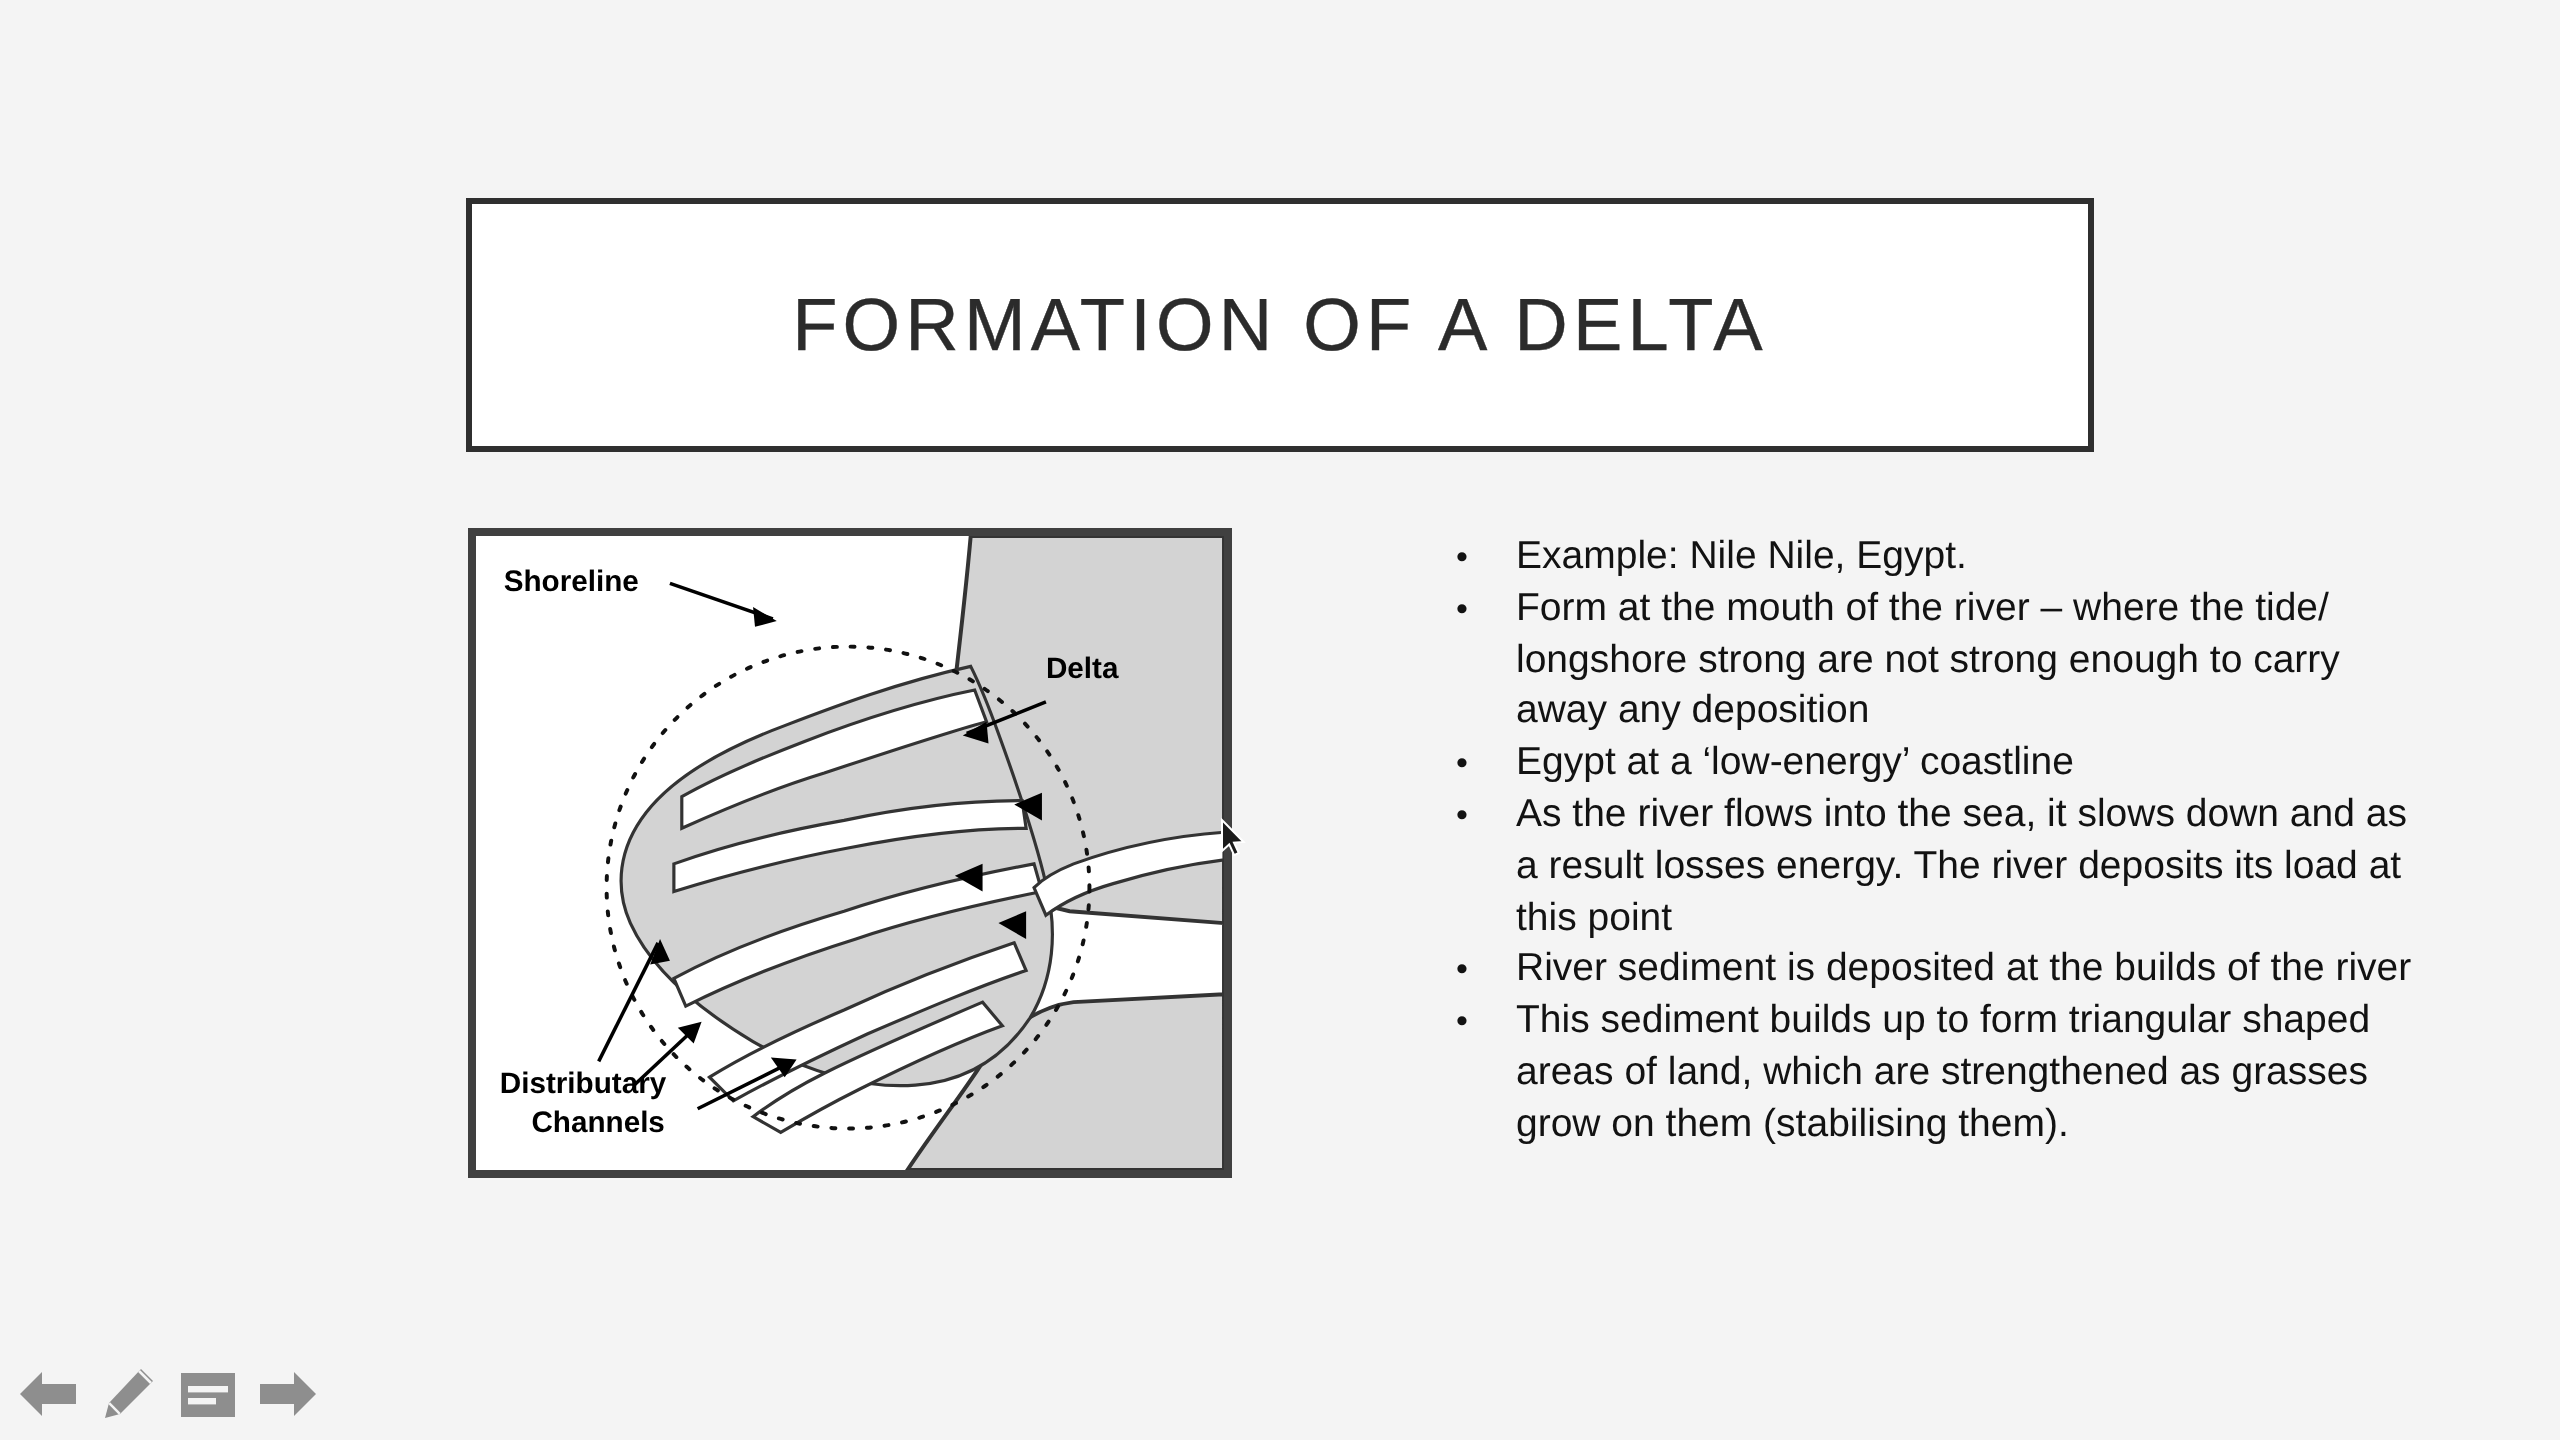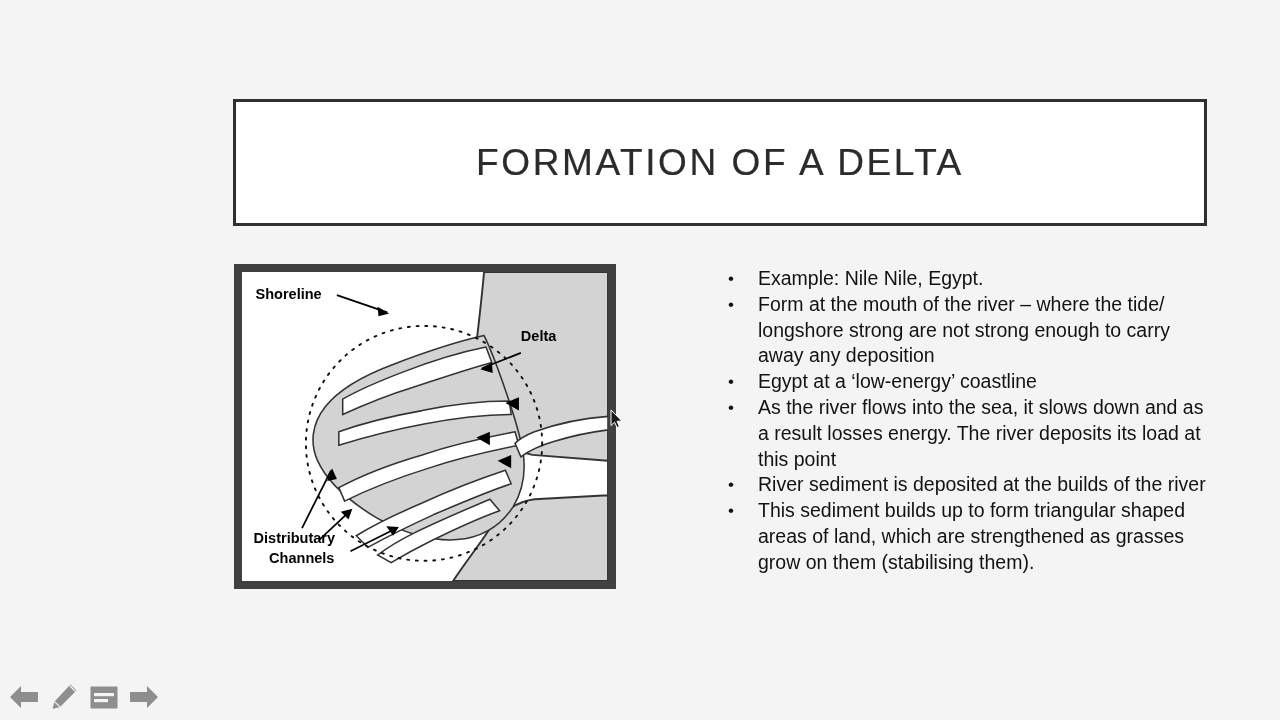--- a/index.html
+++ b/index.html
@@ -22,21 +22,21 @@
     width: 1280px;
     height: 720px;
     background: #f4f4f4;
   }
 
   
   #title-box {
     position: absolute;
     left: 233px;
     top: 99px;
-    width: 974px;
+    width: 814px;
     height: 127px;
     background: #ffffff;
     border: 3px solid #2f2f2f;
     box-sizing: border-box;
     display: flex;
     align-items: center;
     justify-content: center;
   }
   #title-text {
     font-family: "Liberation Sans", sans-serif;
@@ -50,21 +50,21 @@
   }
 
   
   #diagram-frame {
     position: absolute;
     left: 234px;
     top: 264px;
     width: 382px;
     height: 325px;
     background: #ffffff;
-    border: 8px solid #404040;
+    border: 4px solid #404040;
     box-sizing: border-box;
     overflow: hidden;
   }
   #diagram-frame svg {
     display: block;
     width: 100%;
     height: 100%;
   }
   .dg-label {
     font-family: "Liberation Sans", sans-serif;

